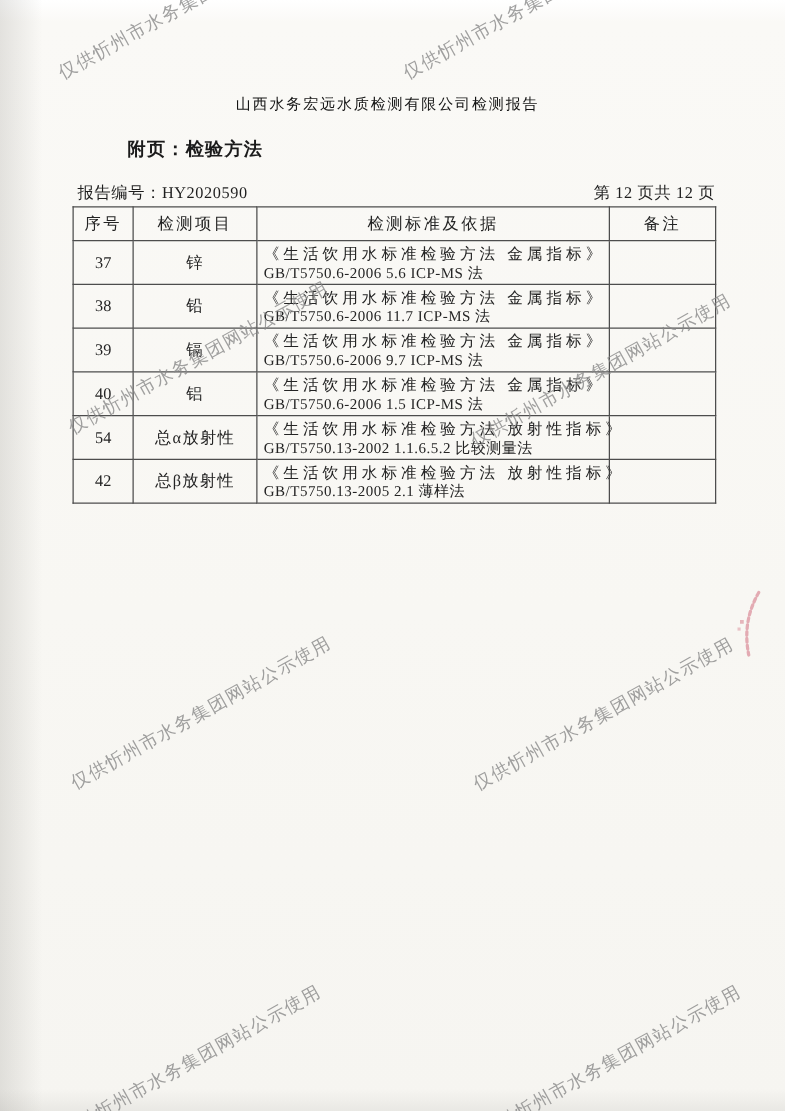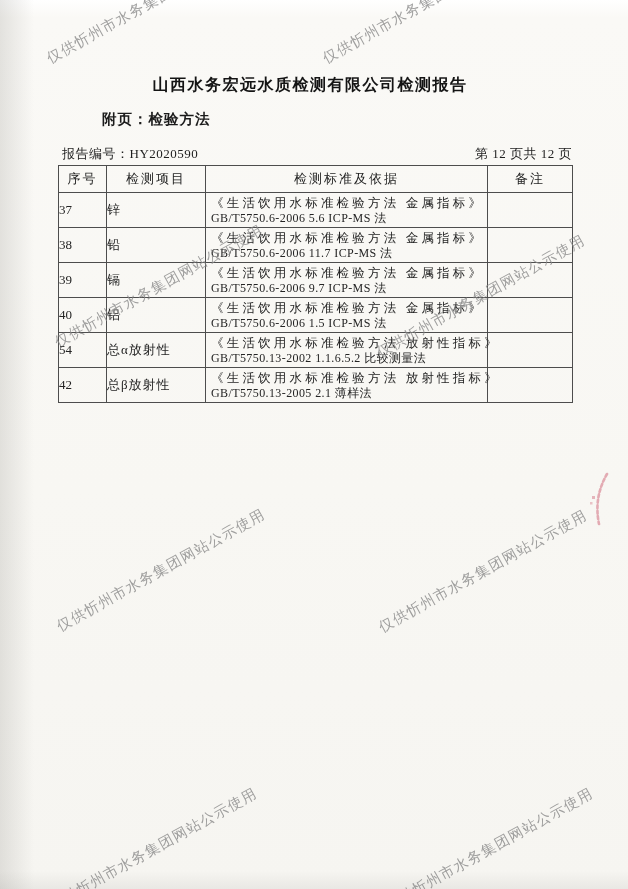--- a/index.html
+++ b/index.html
@@ -6,36 +6,36 @@
   .page{
     position:relative;width:628px;height:889px;margin:0 auto;overflow:hidden;
     background:linear-gradient(180deg,#ffffff 0%,#faf9f6 2%,#f8f7f3 55%,#f6f5f1 100%);
     font-family:"Liberation Serif","DejaVu Serif",serif;color:#222;
   }
   .edge-shade{position:absolute;left:0;top:0;bottom:0;width:34px;
     background:linear-gradient(90deg,rgba(120,118,112,0.18),rgba(120,118,112,0.0));pointer-events:none;}
   .bottom-shade{position:absolute;left:0;right:0;bottom:0;height:18px;
     background:linear-gradient(0deg,rgba(120,118,112,0.10),rgba(120,118,112,0));pointer-events:none;}
   .title{position:absolute;top:75px;left:30px;width:560px;text-align:center;
-    font-size:16px;font-weight:bold;letter-spacing:1.5px;color:#141414;}
+    font-size:12px;font-weight:normal;letter-spacing:1.5px;color:#141414;}
   .appendix{position:absolute;top:110px;left:62px;font-size:14.5px;font-weight:bold;
     letter-spacing:1px;color:#1b1b1b;margin-left:40px;}
   .meta-line{position:absolute;top:145px;left:62px;width:510px;display:flex;
     justify-content:space-between;font-size:13px;color:#1e1e1e;letter-spacing:0.5px;gap:21px;}
   .report-table{position:absolute;left:58px;top:165px;width:514px;
     border-collapse:collapse;table-layout:fixed;}
   .report-table col.c-no{width:48px;}
   .report-table col.c-item{width:99px;}
   .report-table col.c-std{width:282px;}
   .report-table col.c-remark{width:85px;}
   .report-table th,.report-table td{
     border:1.5px solid #4d4d4d;padding:0;vertical-align:middle;
     font-weight:normal;color:#242424;}
   .report-table th{height:26px;font-size:13px;text-align:center;letter-spacing:2px;}
-  .report-table td{height:32px;font-size:13px;text-align:left;}
+  .report-table td{height:32px;font-size:13px;text-align:center;}
   .std-cell{text-align:left !important;padding:1px 3px 1px 5px !important;margin-left:12px;}
   .std-l1{font-size:12.5px;letter-spacing:3.2px;white-space:nowrap;line-height:15px;}
   .std-l2{font-size:12px;letter-spacing:0.4px;white-space:nowrap;line-height:14px;
     font-family:"Liberation Serif","DejaVu Serif",serif;}
   .item-cell{letter-spacing:1px;}
   .watermark{position:absolute;white-space:nowrap;font-size:14.5px;letter-spacing:1.2px;
     color:#878787;opacity:.78;transform:rotate(-29deg);transform-origin:0 50%;
     font-family:"Liberation Sans","DejaVu Sans",sans-serif;pointer-events:none;z-index:5;}
   .stamp-fragment{position:absolute;left:580px;top:468px;z-index:4;pointer-events:none;}
 </style>

